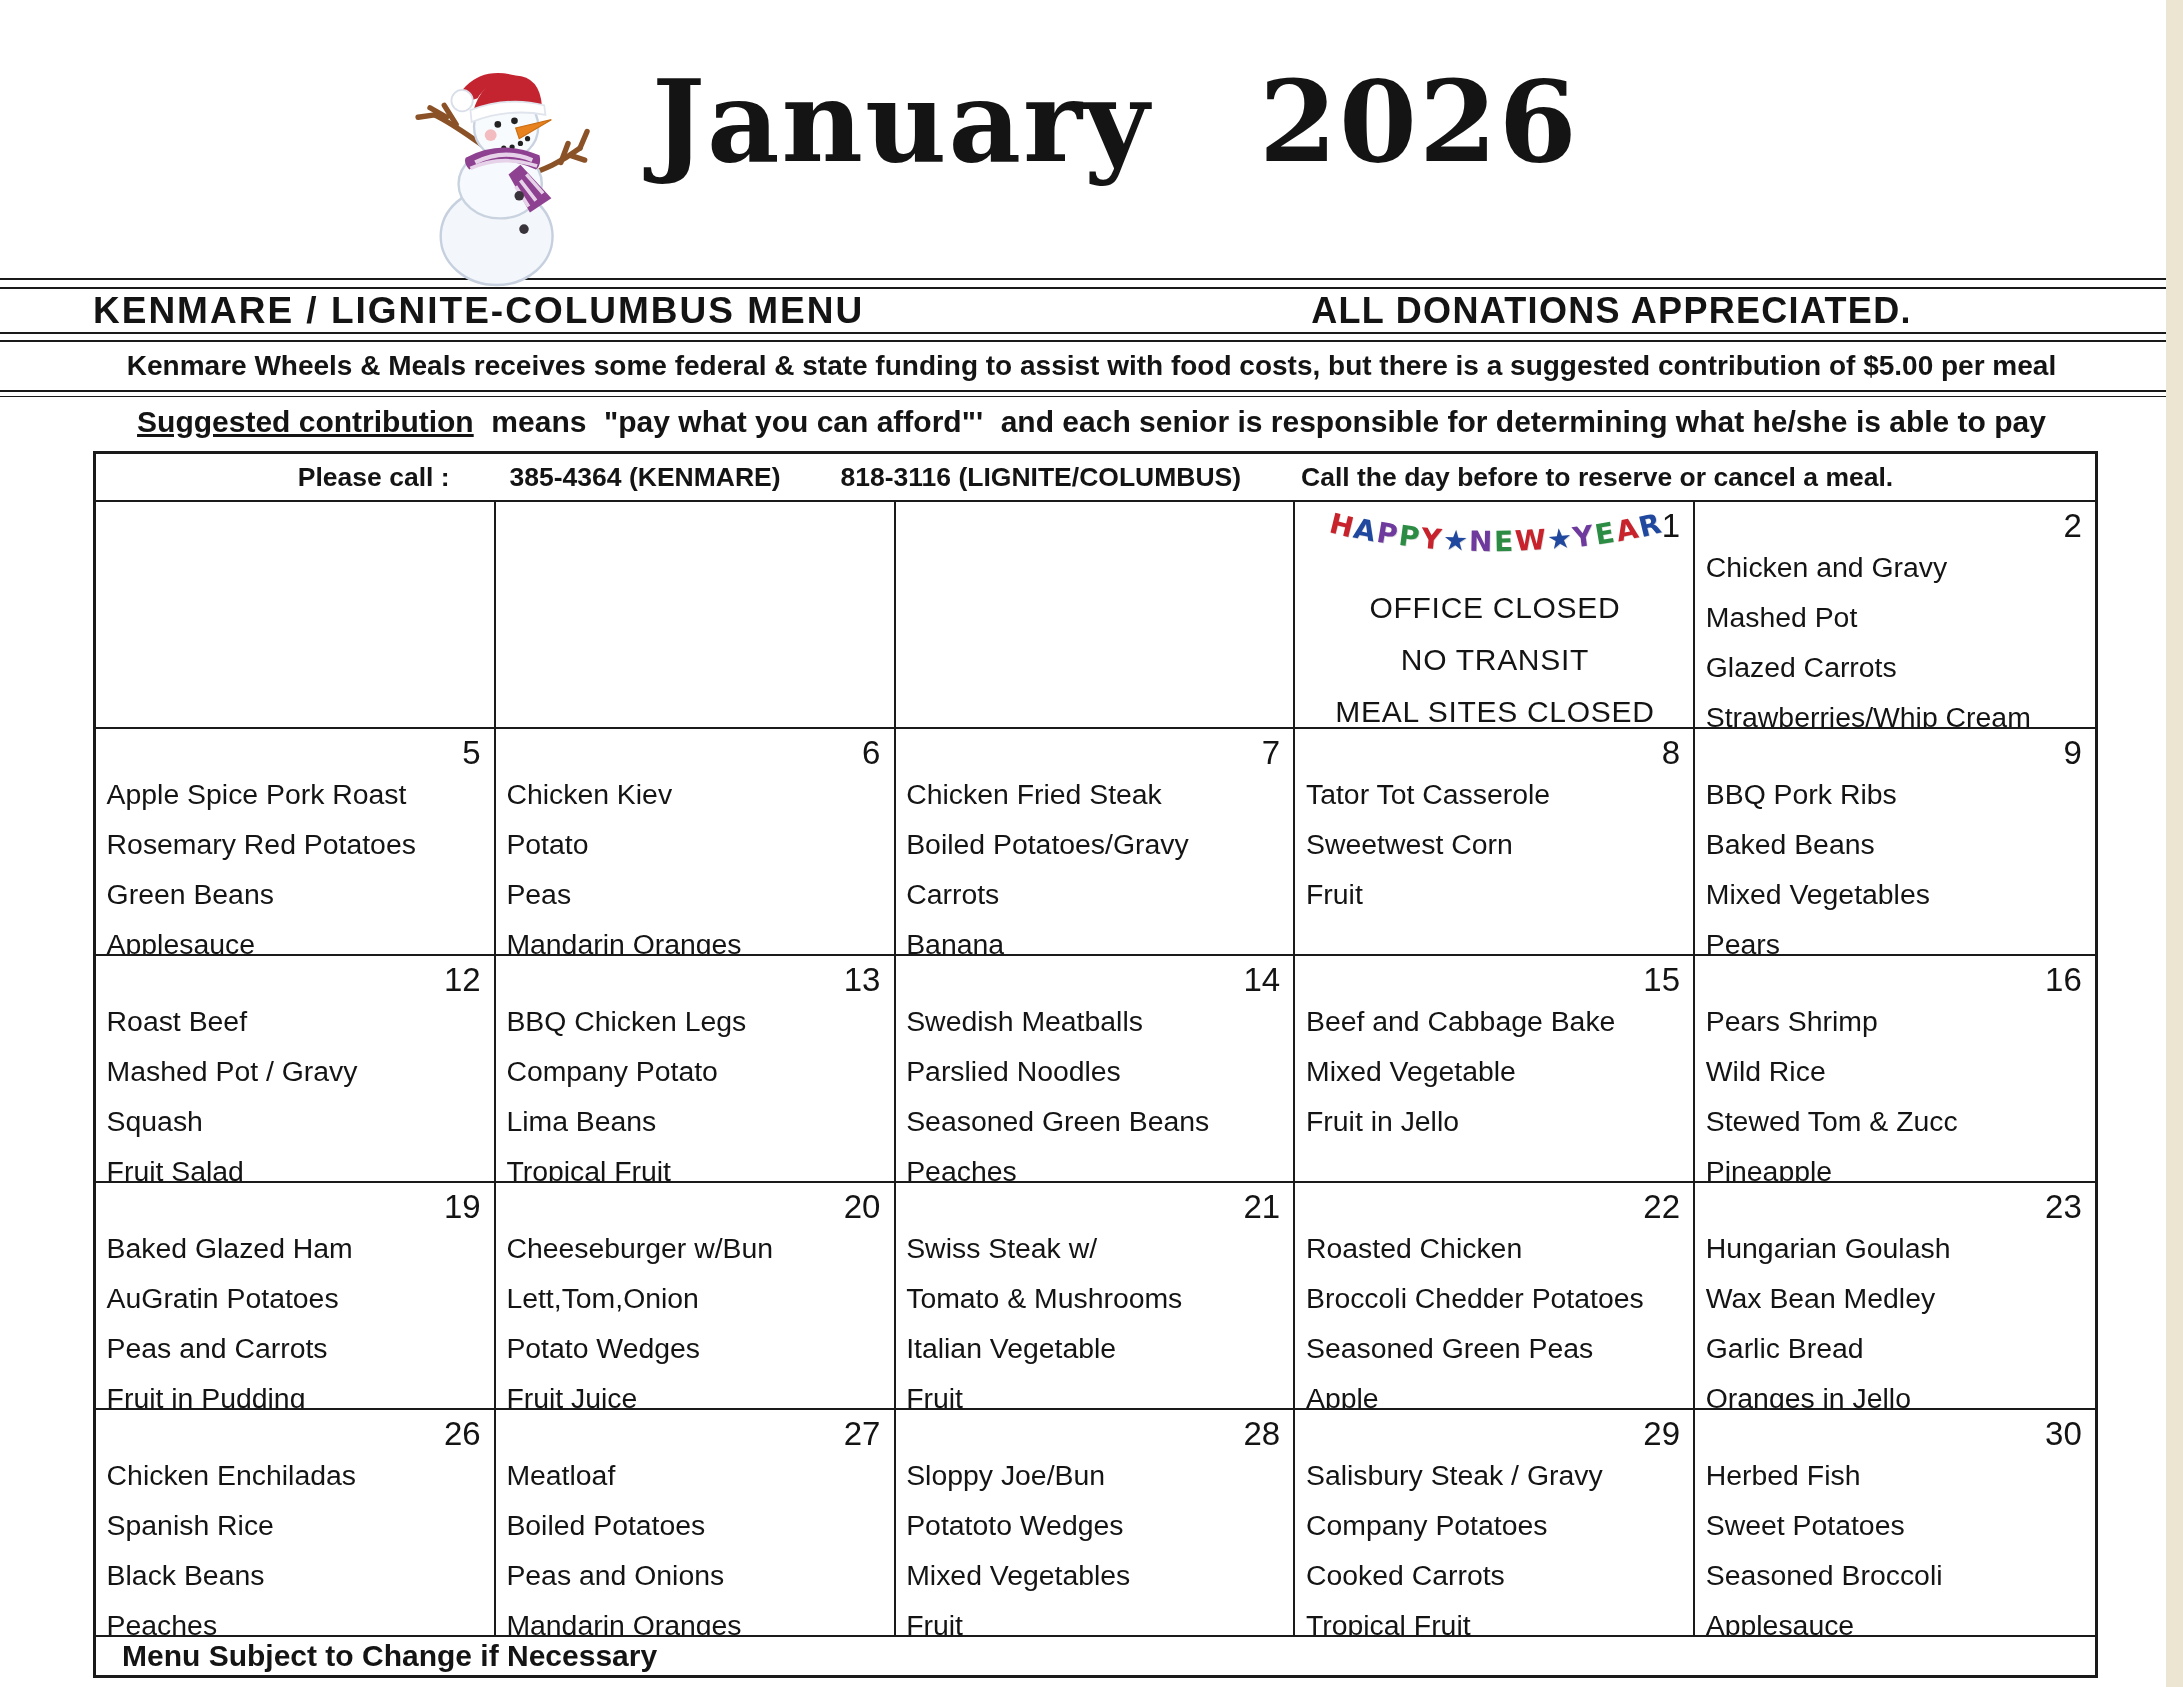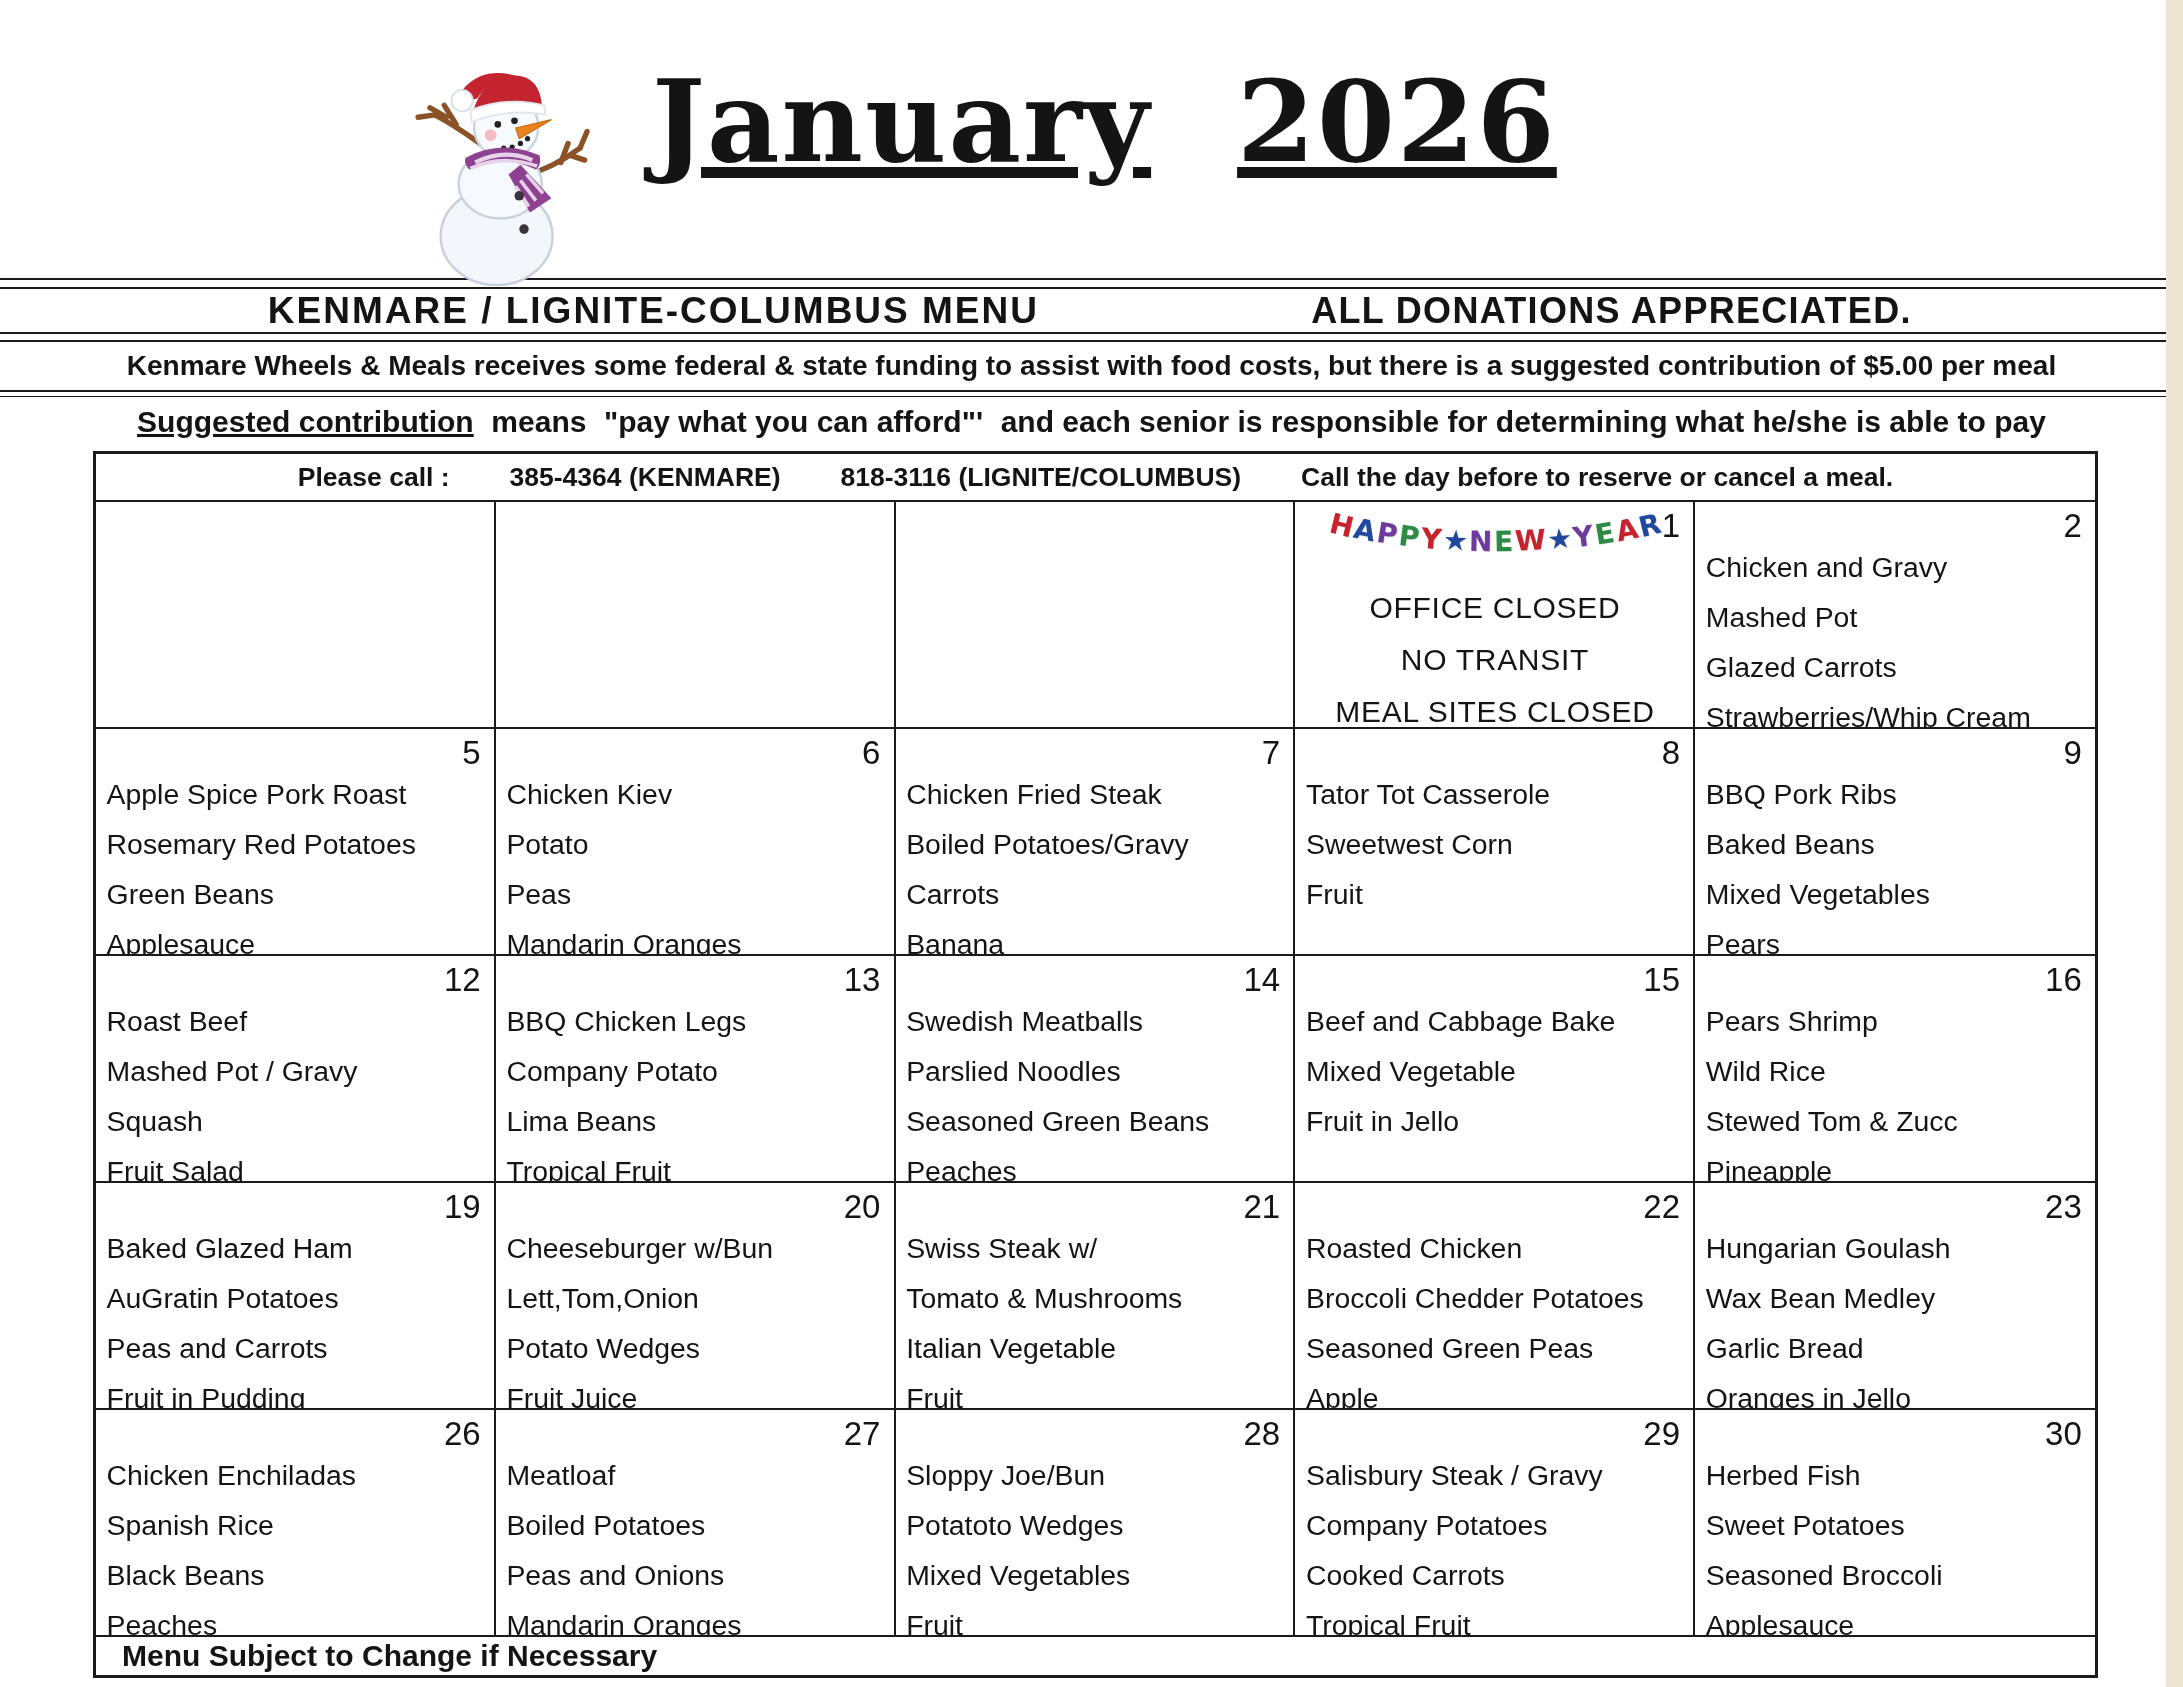--- a/index.html
+++ b/index.html
@@ -8,28 +8,28 @@
     font-family:"Liberation Sans", sans-serif;color:#141414;
     -webkit-font-smoothing:antialiased;
   }
   .page{position:relative;width:2183px;height:1687px;background:#fff;overflow:hidden;}
   .scan-edge{position:absolute;right:0;top:0;width:17px;height:1687px;background:#ece5d2;}
 
   
   .top{position:relative;height:278px;}
   .snowman-wrap{position:absolute;left:390px;top:53px;width:218px;height:238px;}
   .title{
-    position:absolute;left:652px;top:66px;display:flex;align-items:baseline;gap:86px;
-    font-family:"DejaVu Serif", serif;font-weight:bold;font-size:112px;letter-spacing:2px;line-height:1;text-decoration:underline;
+    position:absolute;left:652px;top:66px;display:flex;align-items:baseline;gap:108px;
+    font-family:"DejaVu Serif", serif;font-weight:bold;font-size:112px;letter-spacing:2px;line-height:1;
   }
   .sep-double{width:2183px;height:6.6px;border-top:2.6px solid #1a1a1a;border-bottom:2.6px solid #1a1a1a;box-sizing:content-box;}
   .sep-thin{width:2183px;height:4px;border-top:2px solid #1a1a1a;border-bottom:1.3px solid #1a1a1a;margin-top:5.3px;}
 
   .subhead{display:grid;grid-template-columns:1039px 1145px;height:42px;align-items:center;margin-top:1.3px;}
-  .menu-title{text-align:right;padding-left:47px;font-size:37px;font-weight:700;letter-spacing:2px;white-space:nowrap;}
+  .menu-title{text-align:left;padding-left:93px;font-size:37px;font-weight:700;letter-spacing:2px;white-space:nowrap;}
   .donations{text-align:center;font-size:36px;font-weight:700;letter-spacing:1.3px;white-space:nowrap;}
 
   .funding{text-align:center;font-size:28px;font-weight:600;margin-top:8px;height:34px;white-space:nowrap;}
   .suggested{text-align:center;font-size:30px;font-weight:600;margin-top:8px;height:37px;white-space:nowrap;}
   .suggested .s-lead{font-weight:800;text-decoration:underline;margin-right:9.3px;}
   .suggested .s-mid{margin-right:9.3px;}
   .suggested .s-quote{font-weight:800;margin-right:9.3px;}
 
   
   .cal-table{margin-left:93px;margin-top:9.3px;width:1999px;border:3.3px solid #1a1a1a;background:#fff;}

